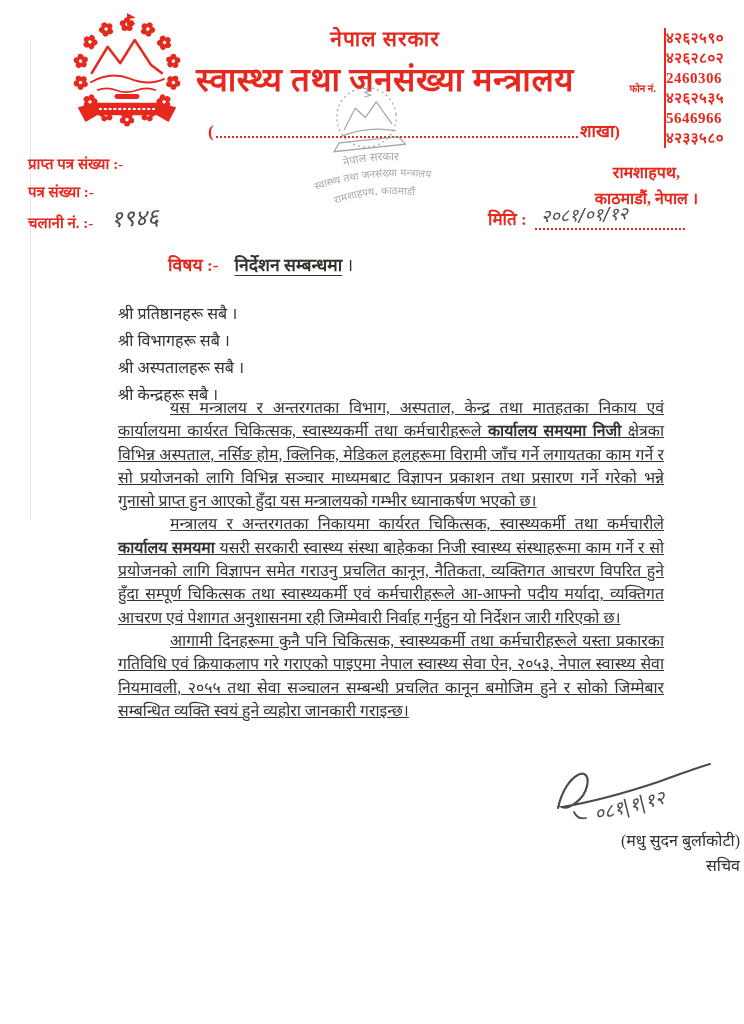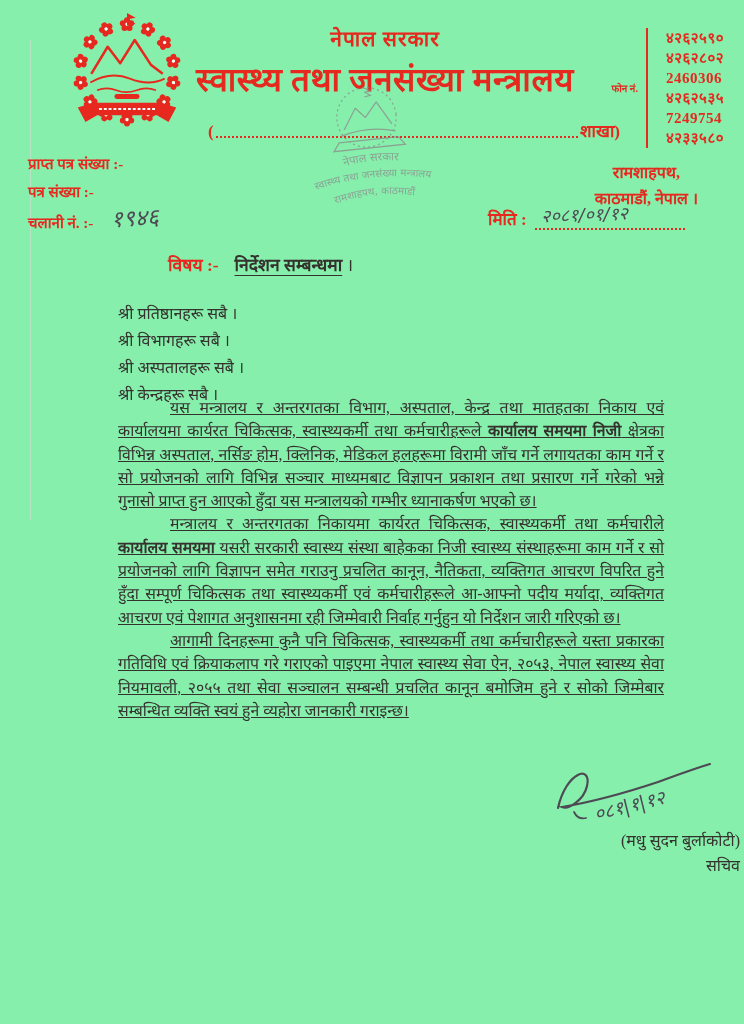--- a/index.html
+++ b/index.html
@@ -1,32 +1,32 @@
 <!DOCTYPE html>
 <html><head>
 <meta charset="utf-8">
 <style>
   html,body{margin:0;padding:0;background:#e9e9e9;}
   .page{
     position:relative;width:744px;height:1024px;margin:0 auto;
-    background:#86efac;overflow:hidden;
+    background:#ffffff;overflow:hidden;
     font-family:"Liberation Serif","DejaVu Serif",serif;
     color:#35322e;
   }
   .red{color:#e6281e;}
   
   .emblem{position:absolute;left:64px;top:12px;}
   .header-center{position:absolute;left:150px;top:24px;width:470px;text-align:center;}
   .gov-line{font-size:21px;font-weight:bold;letter-spacing:1px;}
   .ministry-line{font-size:33px;font-weight:bold;margin-top:4px;letter-spacing:0.5px;}
   .branch-row{display:flex;align-items:flex-end;margin-top:18px;padding-left:58px;font-size:17px;font-weight:bold;}
   .branch-dots{flex:1;border-bottom:2px dotted #e6281e;margin:0 2px 4px 2px;height:14px;}
   .phone-block{position:absolute;top:28px;right:20px;display:flex;align-items:center;gap:8px;}
   .phone-label{font-size:10px;font-weight:bold;white-space:nowrap;}
-  .phone-list{border-left:2px solid #e6281e;padding-left:18px;display:flex;flex-direction:column;}
+  .phone-list{border-left:2px solid #e6281e;padding-left:0;display:flex;flex-direction:column;}
   .phone-list span{font-size:15px;font-weight:bold;line-height:20px;letter-spacing:0.5px;}
   .address-block{position:absolute;top:160px;right:46px;text-align:center;font-size:16px;font-weight:bold;line-height:26px;}
   
   .stamp{position:absolute;left:288px;top:84px;transform:rotate(-6deg);opacity:0.78;}
   
   .refs{position:absolute;left:28px;top:150px;font-size:15px;font-weight:bold;line-height:28px;}
   .handwrite{font-family:"DejaVu Sans",sans-serif;color:#4e4a54;font-weight:normal;font-style:italic;}
   .dispatch-value{font-size:23px;margin-left:14px;display:inline-block;transform:rotate(-3deg) translateY(-2px);}
   .date-block{position:absolute;left:488px;top:202px;font-size:17px;font-weight:bold;display:flex;align-items:flex-end;}
   .date-slot{display:inline-block;border-bottom:2px dotted #e6281e;min-width:150px;margin-left:8px;position:relative;height:26px;}
@@ -146,21 +146,21 @@
     </g>
   </svg>
 
   <div class="phone-block">
     <span class="phone-label red">फोन नं.</span>
     <div class="phone-list red">
         <span>४२६२५९०</span>
         <span>४२६२८०२</span>
         <span>2460306</span>
         <span>४२६२५३५</span>
-        <span>7249754</span>
+        <span>5646966</span>
         <span>४२३३५८०</span>
       </div>
   </div>
 
   <div class="address-block red">
     <div>रामशाहपथ,</div>
     <div>काठमाडौं, नेपाल ।</div>
   </div>
 
   <div class="refs red">

